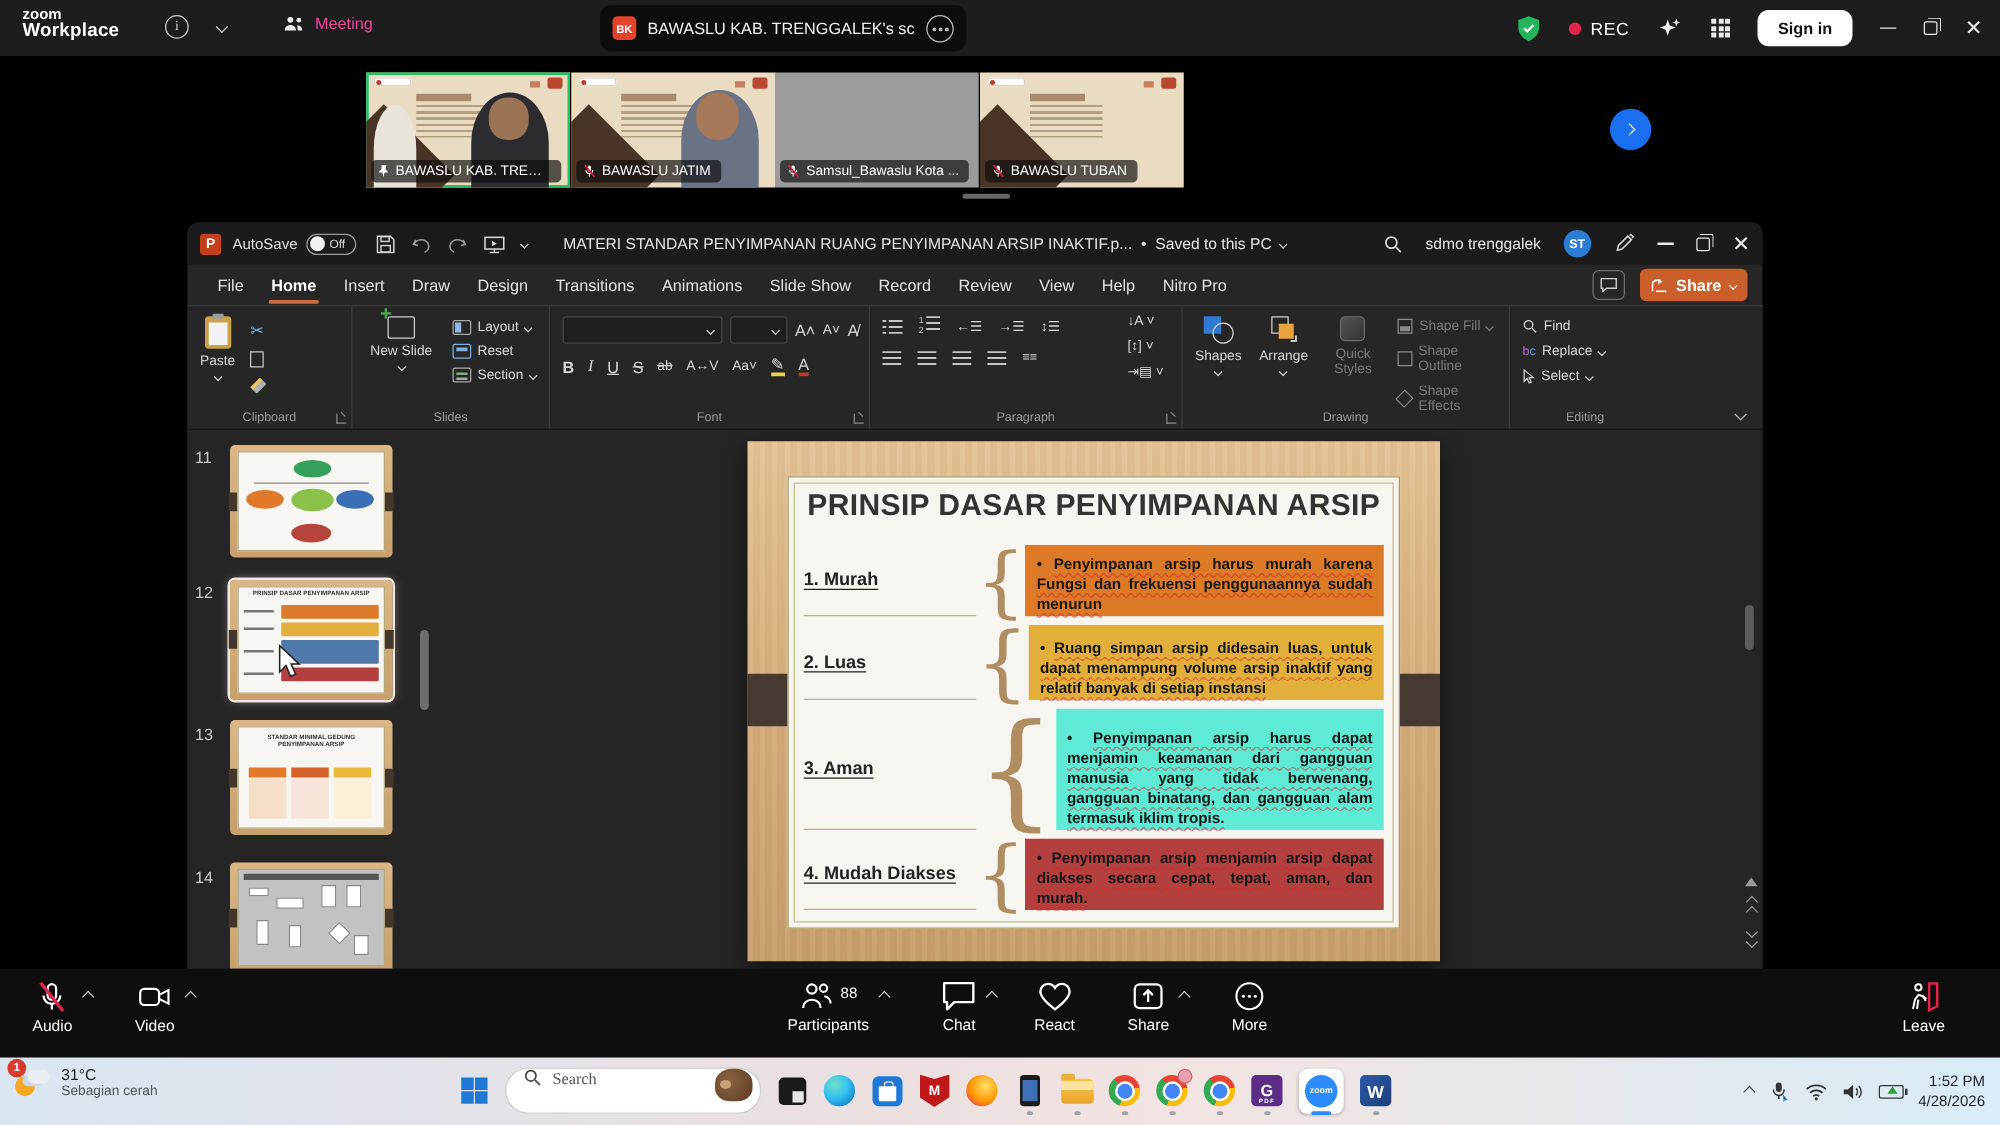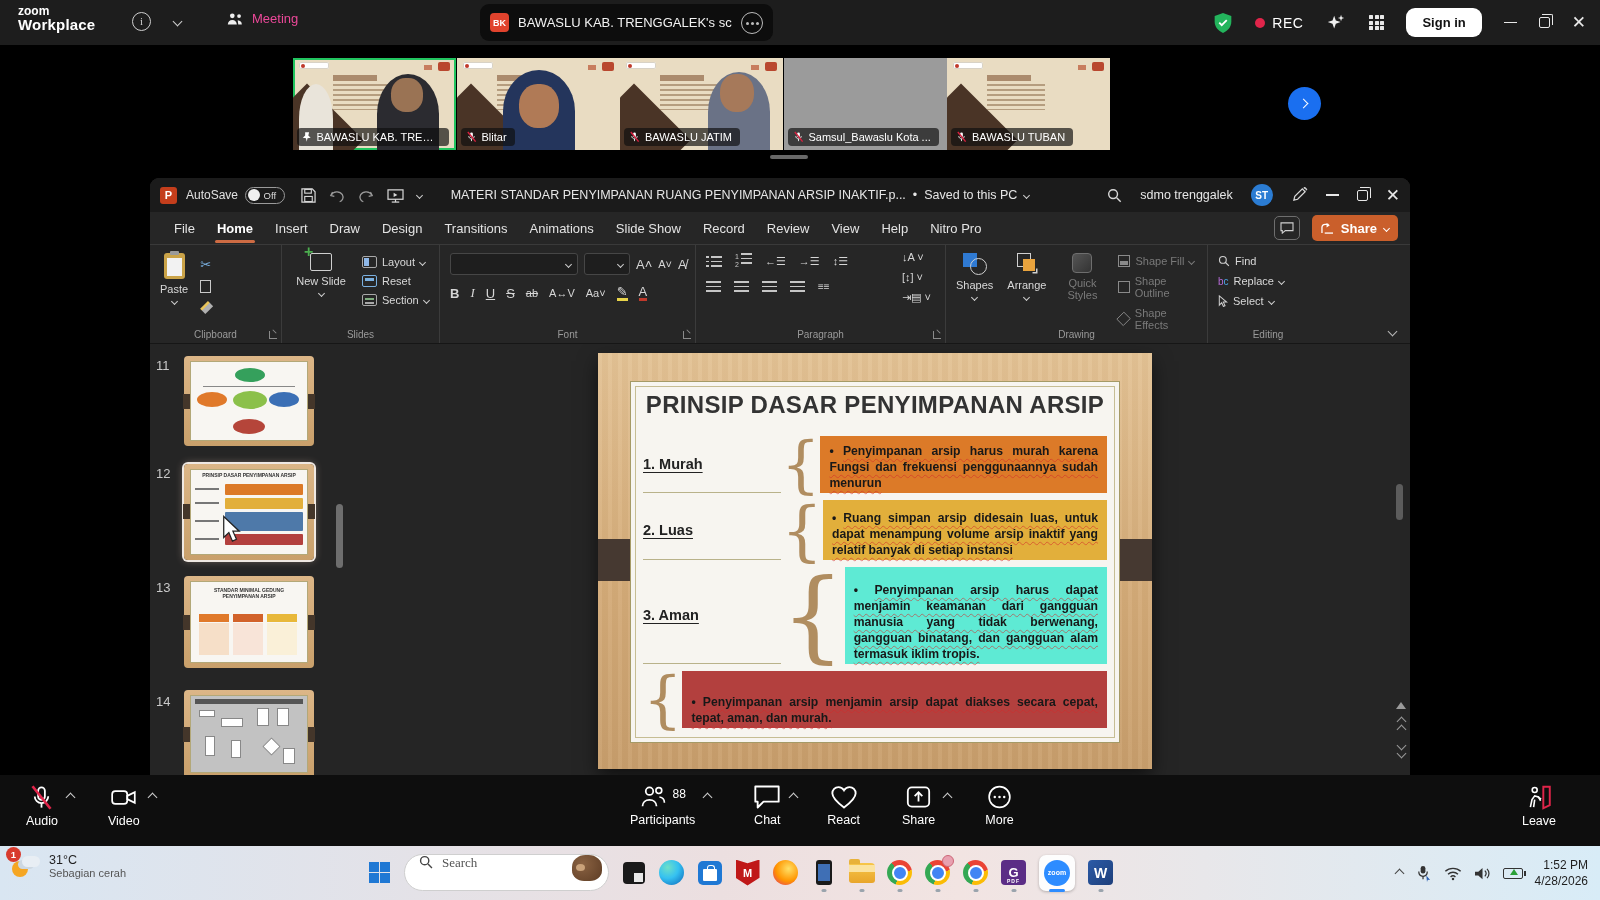--- a/index.html
+++ b/index.html
@@ -289,37 +289,20 @@
               <path d="M4 1h5l-1 4 3 3-4 .5L6 13 5 8.5 1 8l3-3z" fill="#fff"></path>
             </svg>
           <span class="nm">BAWASLU KAB. TRENG...</span>
         </div>
       </div>
       <div class="tile">
         <div class="corner"></div>
           <div class="logo"></div>
           <div class="tr-ic"></div>
           <div class="txtblock"></div>
-        <div class="person" style="left:46px;top:12px;width:72px;height:82px;background:#24355c;"></div>
-        <div class="person" style="left:62px;top:26px;width:40px;height:44px;background:#b07a56;border-radius:46%;"></div>
-        <div class="name-pill">
-          <svg width="11" height="12" viewBox="0 0 24 24">
-              <rect x="9" y="2" width="6" height="11" rx="3" fill="#fff"></rect>
-              <path d="M6 10c0 3.3 2.7 6 6 6s6-2.7 6-6" fill="none" stroke="#fff" stroke-width="1.8"></path>
-              <line x1="12" y1="16" x2="12" y2="21" stroke="#fff" stroke-width="1.8"></line>
-              <line x1="4" y1="1" x2="21" y2="22" stroke="#d81f3f" stroke-width="3"></line>
-            </svg>
-          <span class="nm">Blitar</span>
-        </div>
-      </div>
-      <div class="tile">
-        <div class="corner"></div>
-          <div class="logo"></div>
-          <div class="tr-ic"></div>
-          <div class="txtblock"></div>
         <div class="person" style="left:88px;top:14px;width:62px;height:80px;background:#6a7286;"></div>
         <div class="person" style="left:100px;top:16px;width:34px;height:38px;background:#a6795a;border-radius:46%;"></div>
         <div class="name-pill">
           <svg width="11" height="12" viewBox="0 0 24 24">
               <rect x="9" y="2" width="6" height="11" rx="3" fill="#fff"></rect>
               <path d="M6 10c0 3.3 2.7 6 6 6s6-2.7 6-6" fill="none" stroke="#fff" stroke-width="1.8"></path>
               <line x1="12" y1="16" x2="12" y2="21" stroke="#fff" stroke-width="1.8"></line>
               <line x1="4" y1="1" x2="21" y2="22" stroke="#d81f3f" stroke-width="3"></line>
             </svg>
           <span class="nm">BAWASLU JATIM</span>
@@ -697,20 +680,23 @@
                 <div class="srow" style="height:97px;">
                   <div class="lab">
                       <span>3. Aman</span>
                     </div>
                   <div class="brace" style="font-size:100px;">{</div>
                   <div class="box" style="background: #5eead4;">
                       <p><span class="sq">Penyimpanan arsip harus dapat menjamin keamanan dari gangguan manusia yang tidak berwenang, gangguan binatang, dan gangguan alam termasuk iklim tropis.</span></p>
                     </div>
                 </div>
                 <div class="srow" style="height:57px;">
+                  <div class="lab">
+                      <span>4. Mudah Diakses</span>
+                    </div>
                   <div class="brace" style="font-size:62px;">{</div>
                   <div class="box" style="background: rgb(179, 64, 62);">
                       <p><span class="sq">Penyimpanan arsip menjamin arsip dapat diakses secara cepat, tepat, aman, dan murah.</span></p>
                     </div>
                 </div>
               </div>
             </div>
           </div>
           <div class="vscroll"></div>
           <div class="navcluster">

